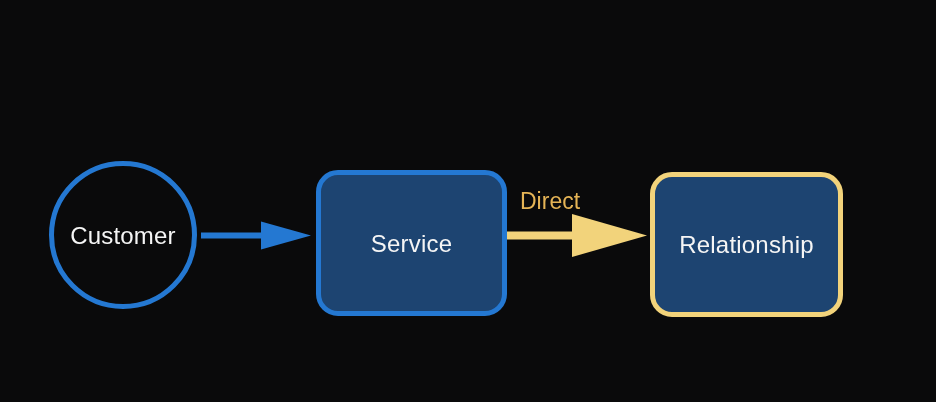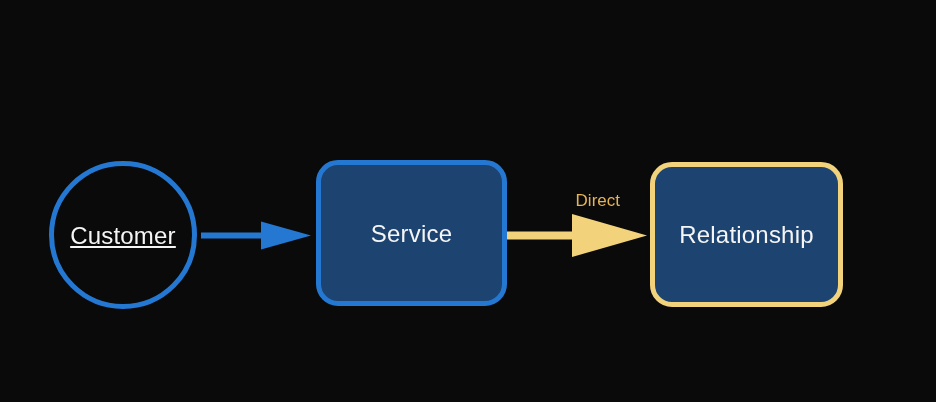--- a/index.html
+++ b/index.html
@@ -29,41 +29,41 @@
     font-size:24px;
     line-height:37px;
     text-align:center;
     letter-spacing:0.2px;
   }
   .node-circle{
     left:49px;top:161px;width:148px;height:148px;
     border:5px solid var(--blue);
     border-radius:50%;
     background:transparent;
-    text-decoration:underline;
   }
   .node-box{
     border-radius:22px;
     background:var(--box-fill);
+    margin-top:10px;
   }
   .node-service-rep{
     left:316px;top:160px;width:191px;height:146px;
     border:5px solid var(--blue);
   }
   .node-relationship-manager{
     left:650px;top:162px;width:193px;height:145px;
     border:5px solid var(--gold);
     justify-content:center;
   }
   .edge-label{
     position:absolute;
     left:520px;top:188px;width:100px;
-    text-align:right;
+    text-align:left;
     color:var(--gold-text);
-    font-size:17px;
+    font-size:23px;
     line-height:26px;
   }
   .arrow-layer{
     position:absolute;
     left:0;top:0;width:936px;height:402px;
     pointer-events:none;
   }
   .label-line{display:block;}
 </style>
 </head>

